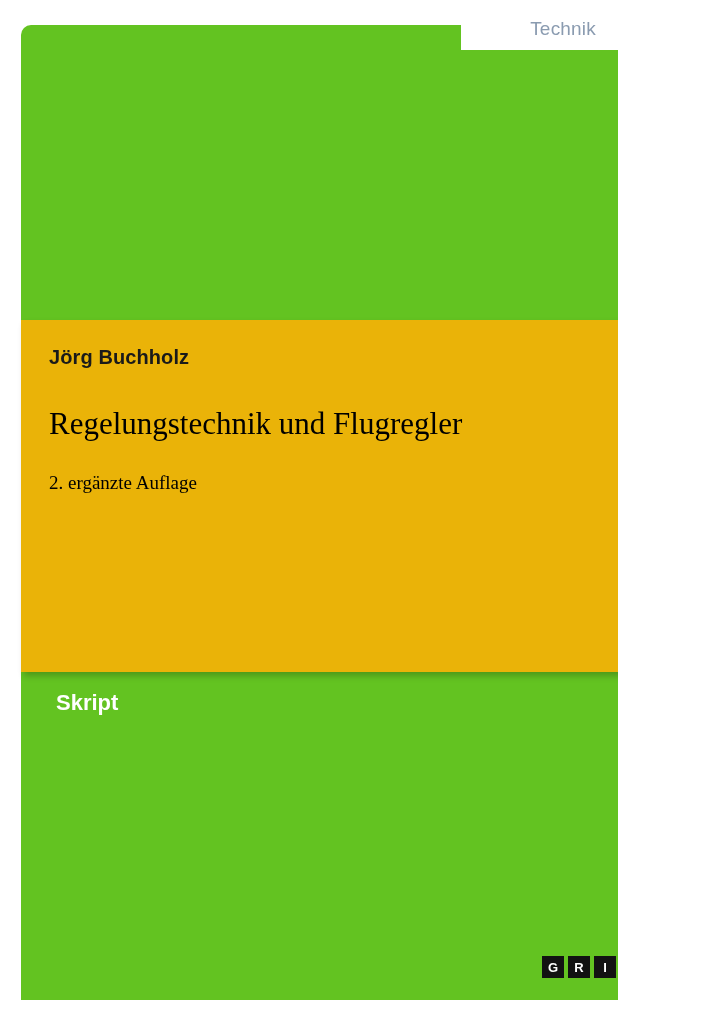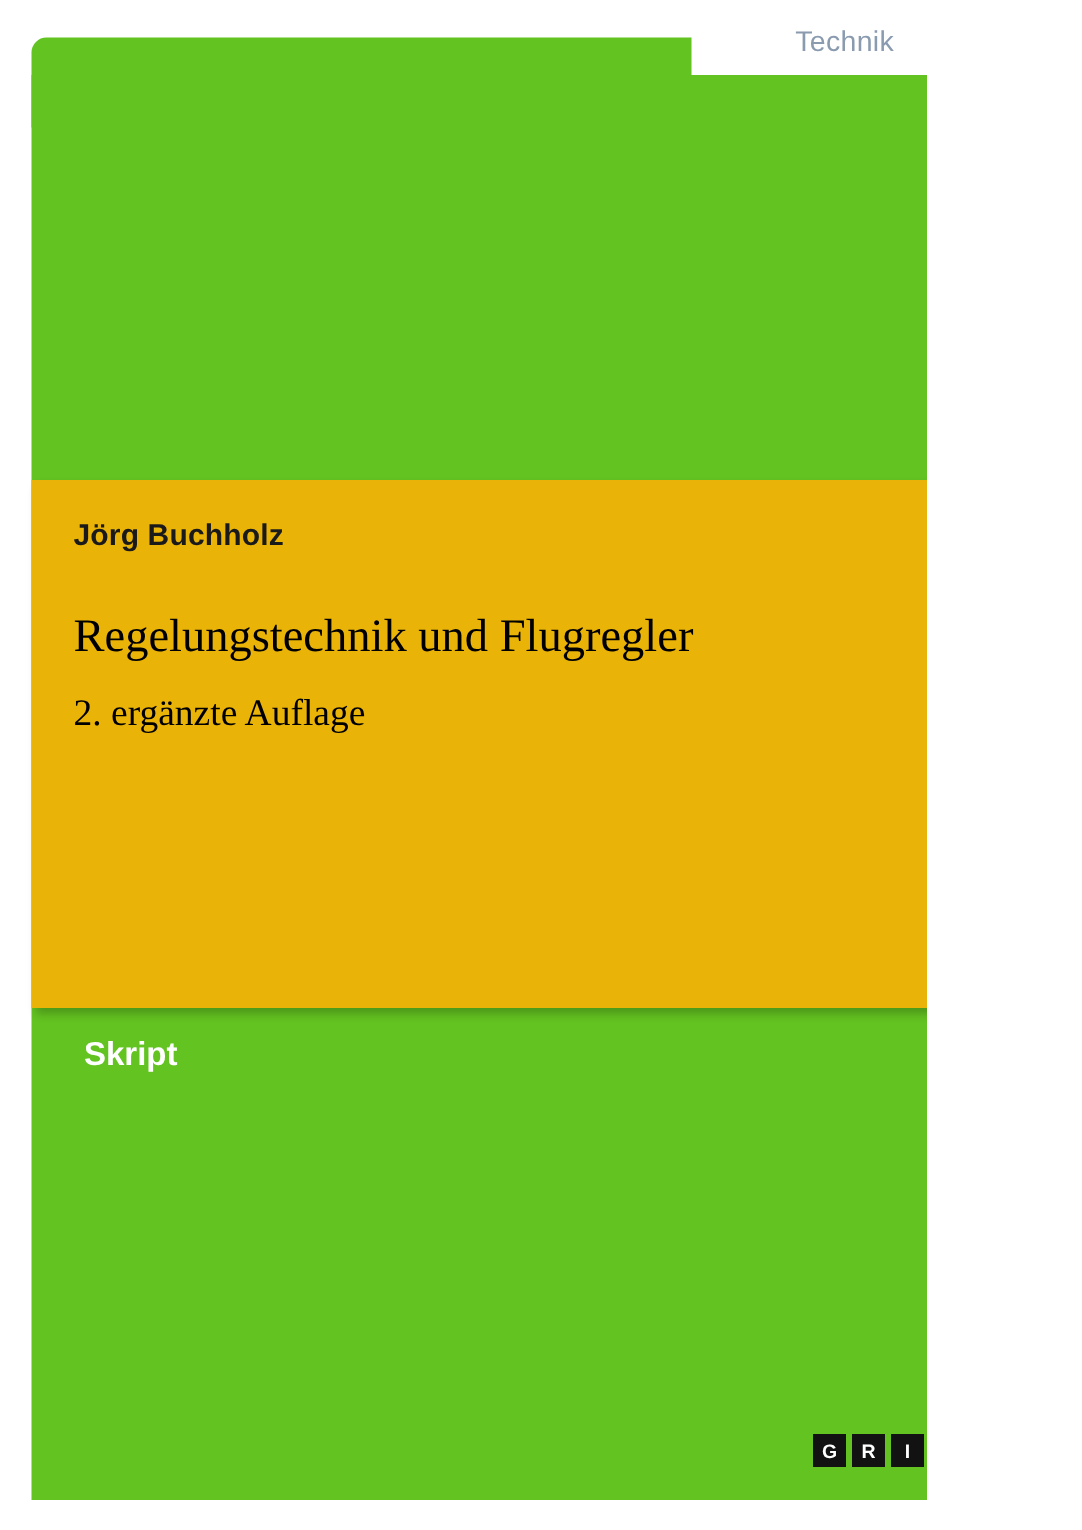--- a/index.html
+++ b/index.html
@@ -67,26 +67,26 @@
     font-weight: bold;
     color: #1a1a1a;
     letter-spacing: 0.1px;
     margin: 0 0 36px 0;
   }
   .title {
     font-family: "Liberation Serif", serif;
     font-size: 31px;
     font-weight: normal;
     color: #000000;
-    margin: 0 0 20px 0;
+    margin: 0 0 30px 0;
     line-height: 1.2;
   }
   .subtitle {
     font-family: "Liberation Serif", serif;
-    font-size: 25px;
+    font-size: 19px;
     color: #000000;
     margin: 0;
   }
   
   .doctype {
     position: absolute;
     left: 35px;
     top: 640px;
     font-family: "Liberation Sans", sans-serif;
     font-size: 22px;

